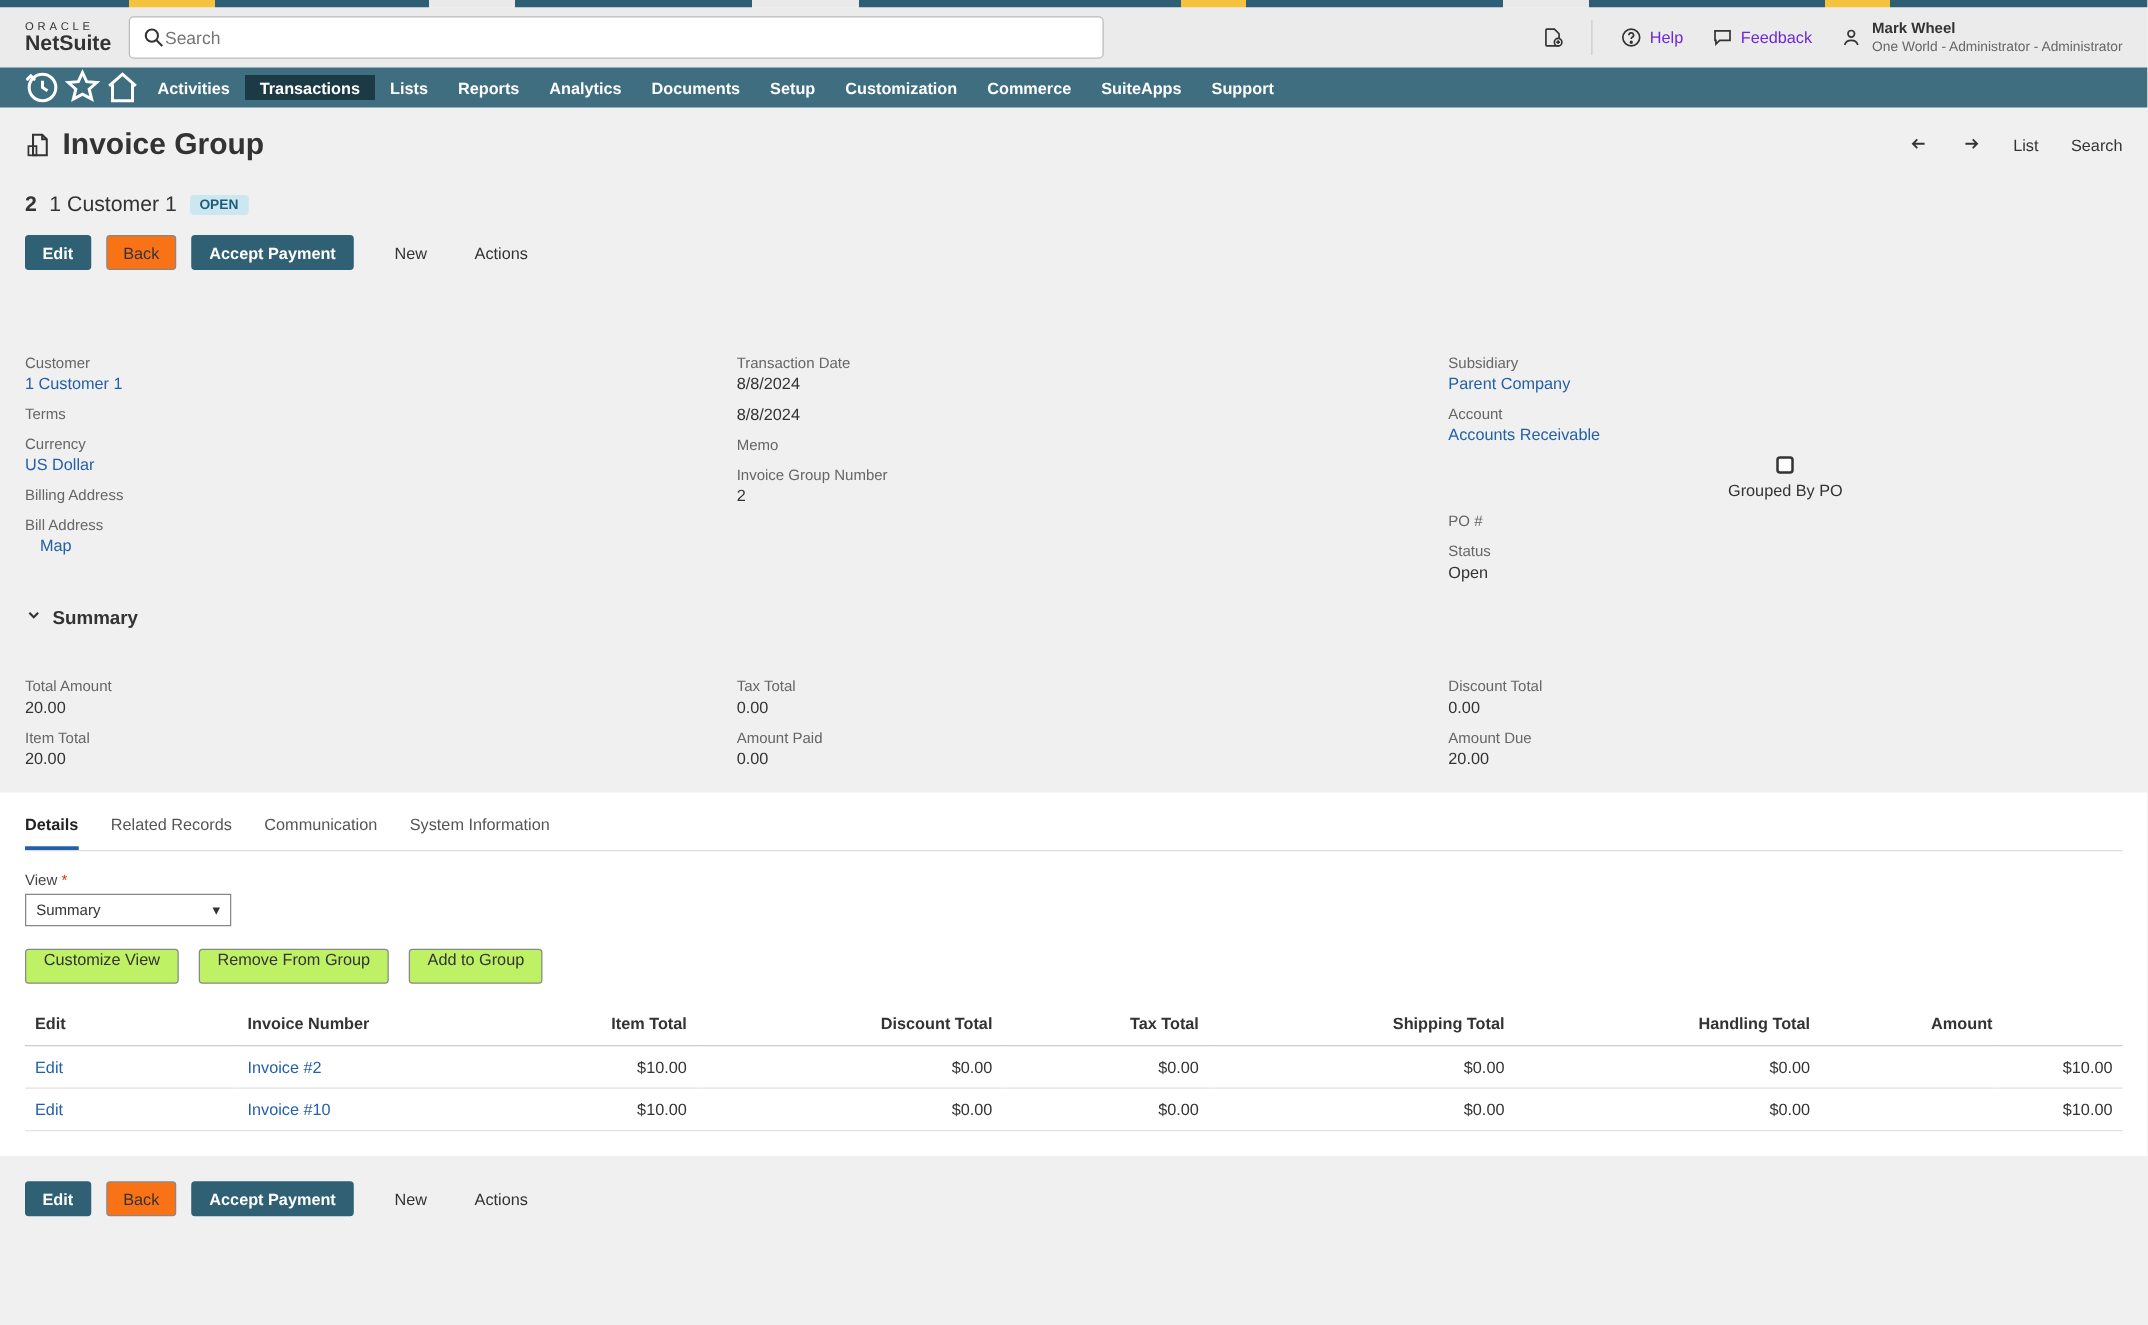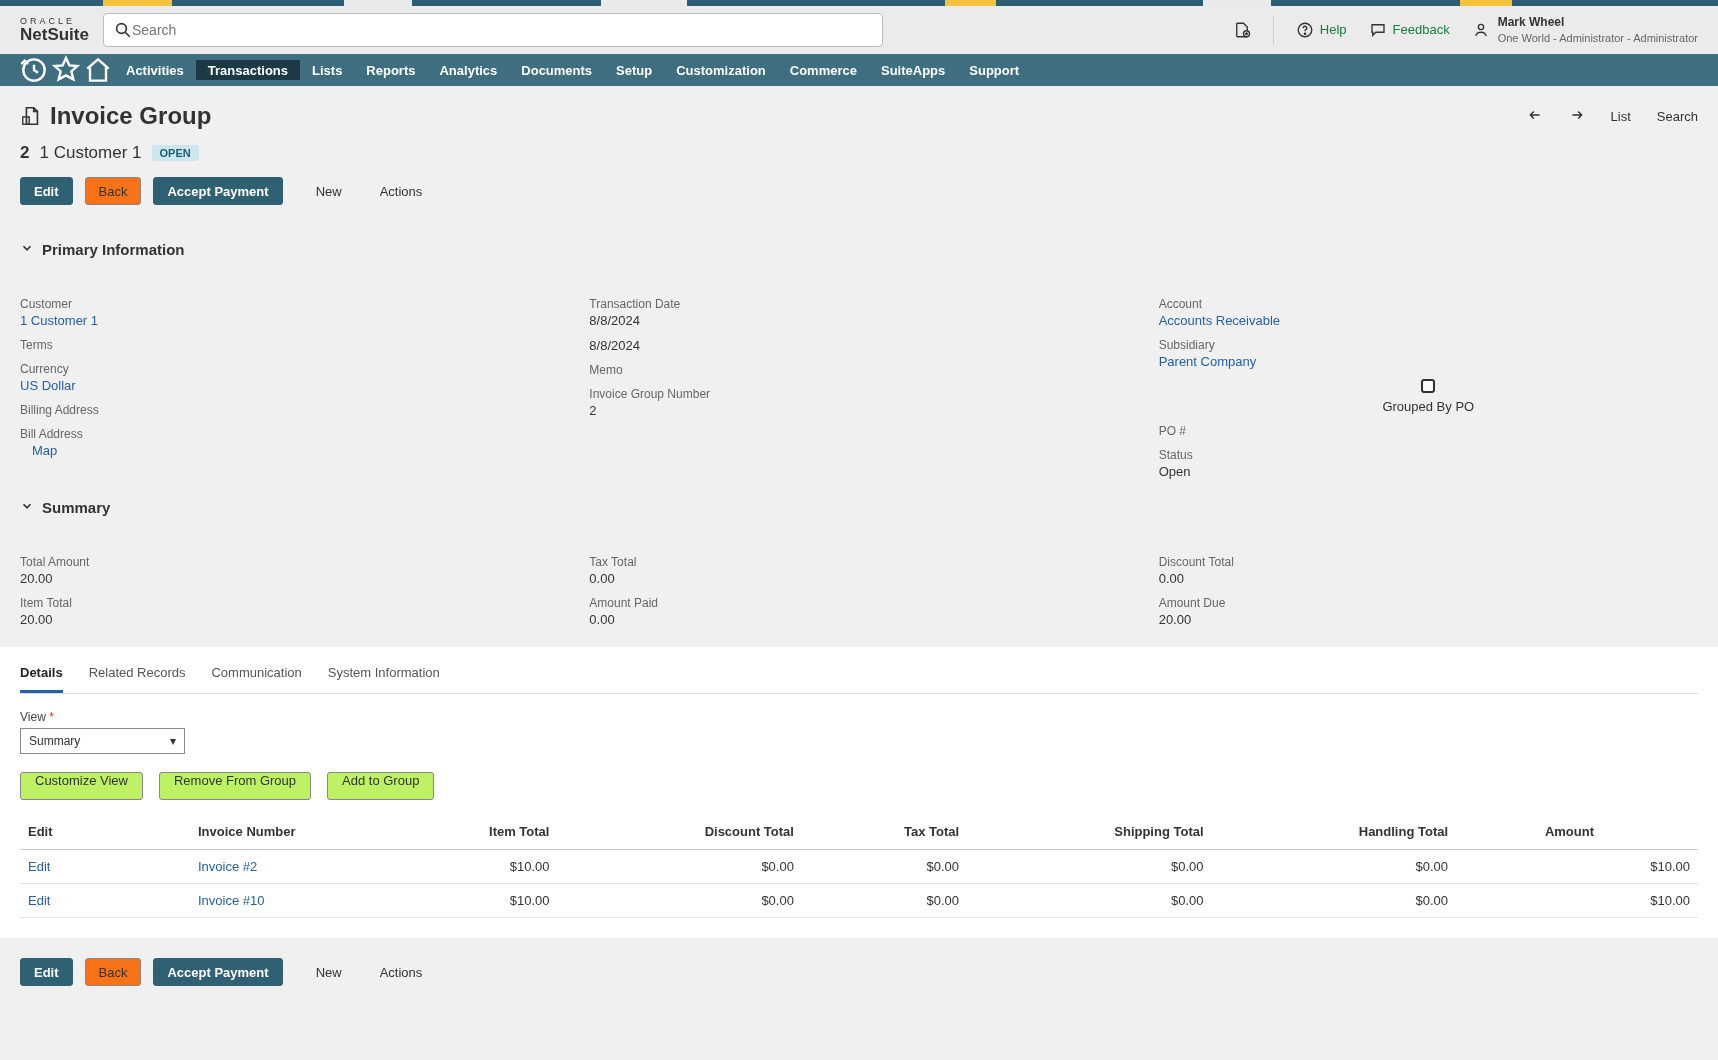--- a/index.html
+++ b/index.html
@@ -40,21 +40,21 @@
   border-radius: 4px;
   height: 34px;
   padding: 0 10px;
 }
 .search-wrap input {
   border: none; outline: none; flex: 1; font-size: 14px; color: #666;
 }
 .header-spacer { flex: 1; }
 .header-right { display: flex; align-items: center; gap: 22px; }
 .header-sep { width: 1px; height: 28px; background: #ccc; }
-.hdr-item { display: flex; align-items: center; gap: 6px; font-size: 13px; color: #15803d; cursor: pointer; }
+.hdr-item { display: flex; align-items: center; gap: 6px; font-size: 13px; color: #6d28d9; cursor: pointer; }
 .user-block { display: flex; align-items: center; gap: 8px; }
 .user-text { display: flex; flex-direction: column; line-height: 1.3; }
 .user-name { font-size: 12px; font-weight: 600; color: #333; }
 .user-role { font-size: 11px; color: #666; }
 .icon { width: 18px; height: 18px; display: inline-flex; align-items: center; justify-content: center; }
 .icon svg { width: 100%; height: 100%; }
 
 .nav {
   display: flex;
   align-items: center;
@@ -71,21 +71,21 @@
   display: flex; align-items: center; cursor: pointer; font-weight: 600;
 }
 .nav-item.active { background: #1B3A46; }
 
 .page-head {
   display: flex;
   align-items: flex-start;
   justify-content: space-between;
   padding: 16px 20px 4px 20px;
 }
-.page-head-left { display: flex; flex-direction: column; gap: 11px; }
+.page-head-left { display: flex; flex-direction: column; gap: 22px; }
 .page-title-row { display: flex; align-items: center; gap: 8px; }
 .page-title { font-size: 24px; font-weight: 700; color: #333; }
 .page-sub-row { display: flex; align-items: center; gap: 10px; margin-top: 2px; }
 .page-sub-id { font-size: 17px; font-weight: 700; color: #333; }
 .page-sub-cust { font-size: 17px; color: #333; }
 .badge-open {
   background: #CDE7F1; color: #1B5E77; font-size: 11px; font-weight: 600;
   padding: 2px 8px; border-radius: 3px;
 }
 .page-head-right { display: flex; align-items: center; gap: 26px; padding-top: 6px; }
@@ -273,28 +273,20 @@
 
 <div class="btn-row">
   <span class="btn btn-primary">Edit</span>
   <span class="btn btn-secondary">Back</span>
   <span class="btn btn-primary">Accept Payment</span>
   <span class="btn btn-ghost" style="margin-left:8px">New</span>
   <span class="btn btn-ghost">Actions</span>
 </div>
 
 <div class="section">
-  <div class="section-header">
-    <span class="chev">
-      <svg width="14" height="14" viewBox="0 0 24 24" fill="none" stroke="#333" stroke-width="3">
-          <path d="M6 9l6 6 6-6"></path>
-        </svg>
-    </span>
-    <span>Primary Information</span>
-  </div>
   <div class="cols">
     <div class="col">
       <div class="field">
         <span class="field-label">Customer</span>
         <span class="field-value link">1 Customer 1</span>
       </div>
       <div class="field">
         <span class="field-label">Terms</span>
       </div>
       <div class="field">
@@ -320,26 +312,26 @@
       <div class="field">
         <span class="field-label">Memo</span>
       </div>
       <div class="field">
         <span class="field-label">Invoice Group Number</span>
         <span class="field-value">2</span>
       </div>
     </div>
     <div class="col">
       <div class="field">
+        <span class="field-label">Subsidiary</span>
+        <span class="field-value link">Parent Company</span>
+      </div>
+      <div class="field">
         <span class="field-label">Account</span>
         <span class="field-value link">Accounts Receivable</span>
-      </div>
-      <div class="field">
-        <span class="field-label">Subsidiary</span>
-        <span class="field-value link">Parent Company</span>
       </div>
       <div class="field checkbox-row">
         <span class="chk"></span>
         <span class="field-value">Grouped By PO</span>
       </div>
       <div class="field">
         <span class="field-label">PO #</span>
       </div>
       <div class="field">
         <span class="field-label">Status</span>

